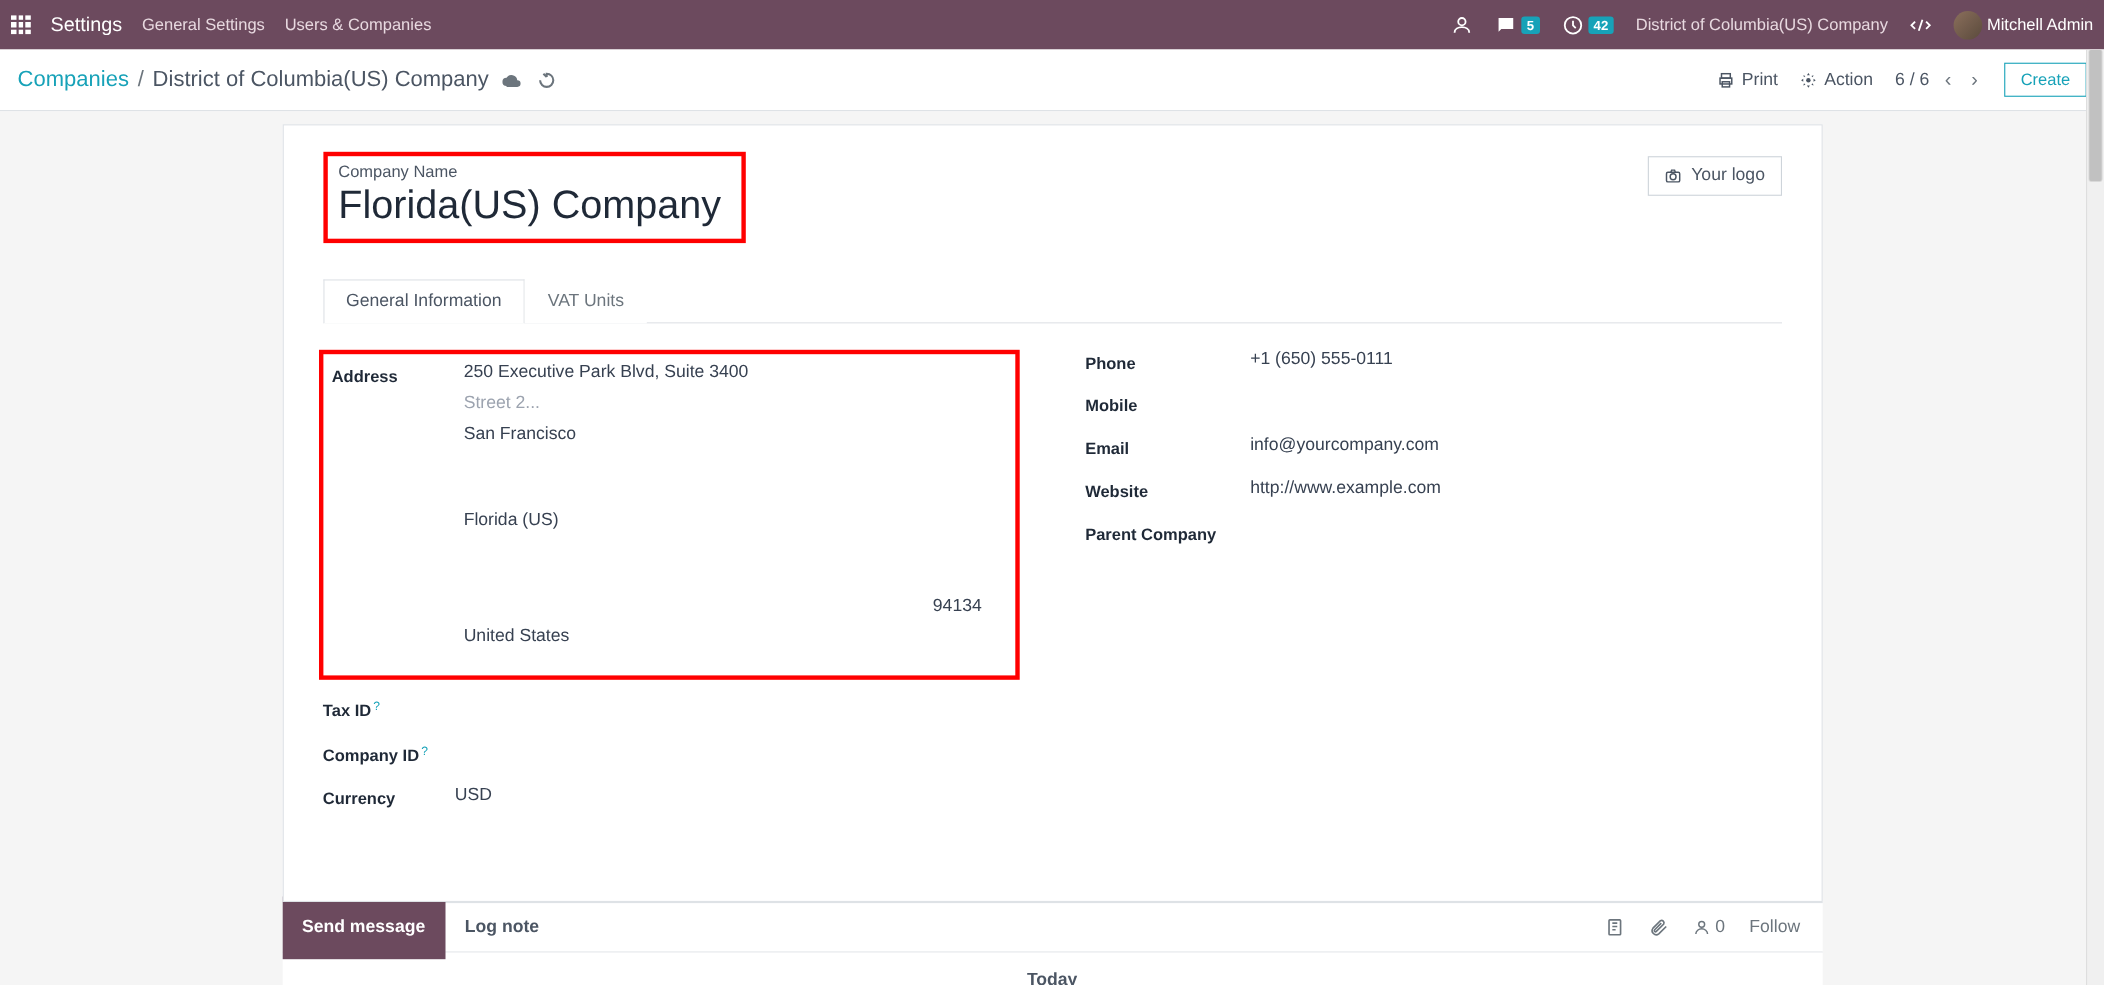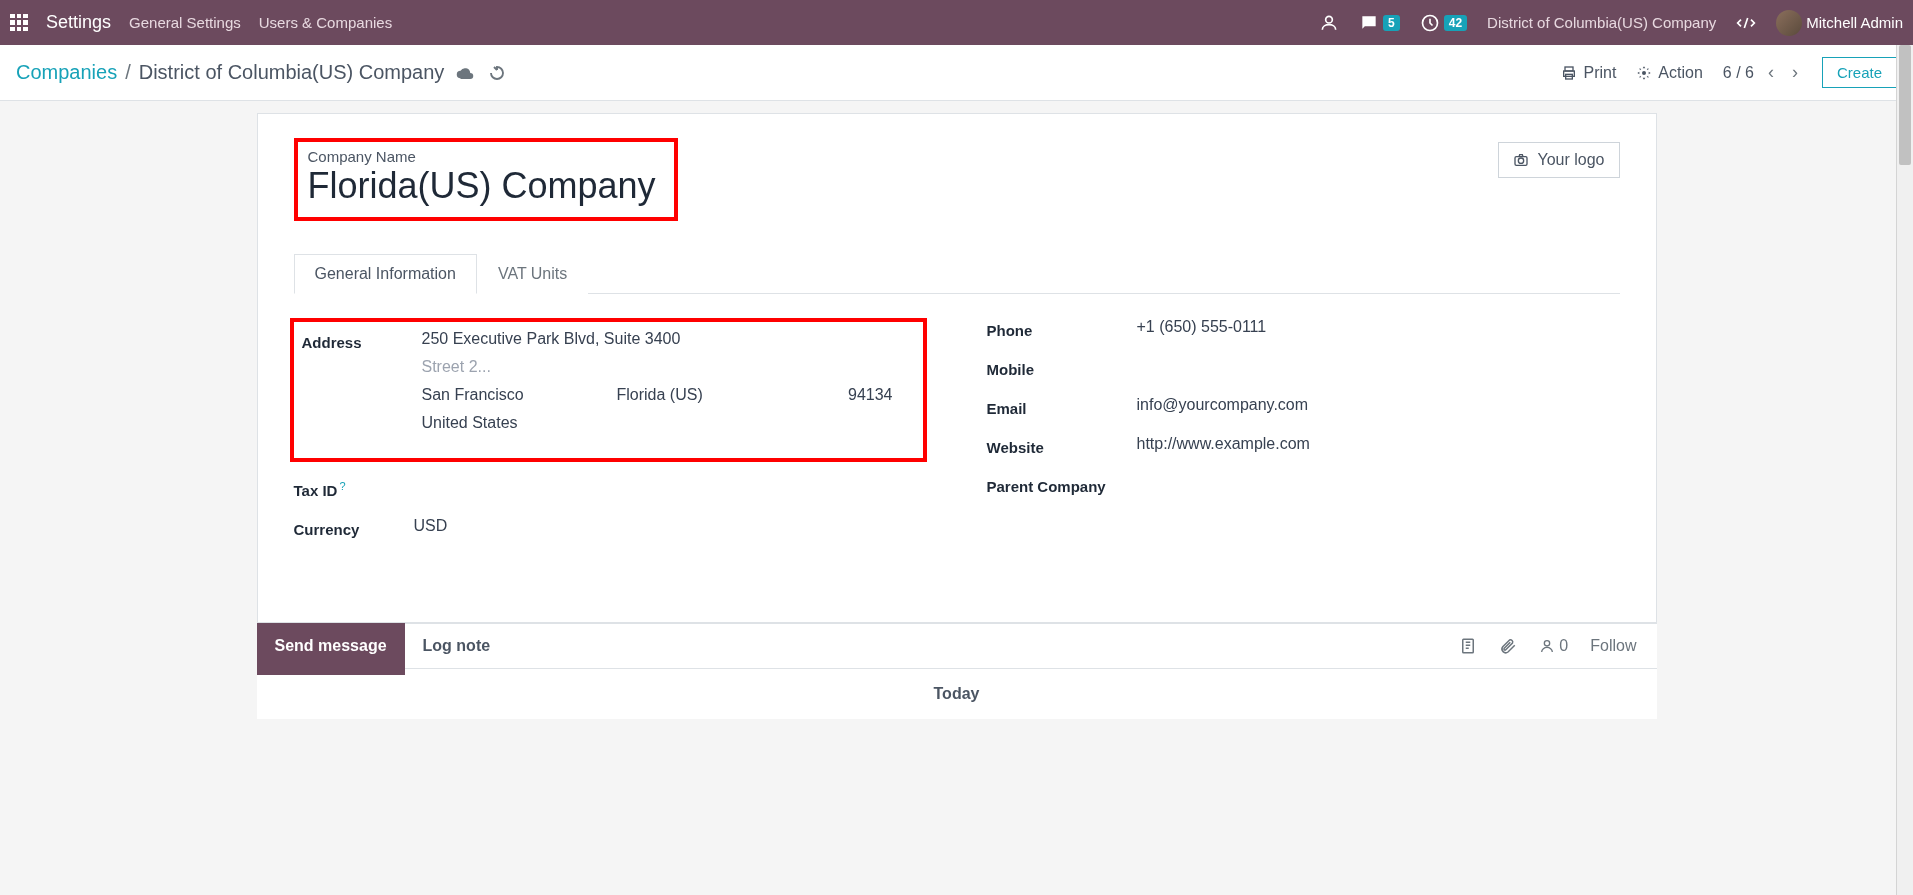--- a/index.html
+++ b/index.html
@@ -50,21 +50,21 @@
 .col { flex: 1; }
 .field-row { display: flex; align-items: flex-start; margin-bottom: 18px; }
 .field-label { width: 120px; font-size: 15px; color: #1f2937; font-weight: 600; padding-top: 4px; }
 .field-label .help { color: #17a2b8; vertical-align: super; font-size: 11px; margin-left: 2px; font-weight: 400; }
 .field-value { flex: 1; font-size: 16px; color: #374151; }
 
 .address-block { border: 4px solid red; padding: 8px 10px 8px 10px; margin-left: -4px; }
 .address-block .field-label { margin-left: -2px; }
 .addr-line { margin-bottom: 10px; }
 .addr-placeholder { color: #9ca3af; }
-.addr-grid { display: flex; gap: 60px; margin-bottom: 10px; }
+.addr-grid { display: flex; gap: 60px; margin-bottom: 10px; flex-direction: column; }
 .addr-grid > div { flex: 1; }
 .addr-grid > div:last-child { text-align: right; padding-right: 20px; flex: 0.6; }
 .chatter-bar { background: #fff; border-top: 1px solid #dee2e6; border-bottom: 1px solid #dee2e6; display: flex; align-items: center; padding: 0 20px 0 0; width: 1400px; max-width: 95%; margin: 0 auto; height: 46px; }
 .btn-send { background: #6c4a5e; color: #fff; border: none; padding: 0 18px; height: 57px; font-size: 16px; cursor: pointer; font-weight: 600; }
 .btn-lognote { background: none; border: none; color: #4b5563; font-size: 16px; padding: 0 18px; cursor: pointer; font-weight: bold; }
 .chatter-right { margin-left: auto; display: flex; align-items: center; gap: 22px; color: #6c757d; font-size: 16px; }
 .chatter-right span { cursor: pointer; display: flex; align-items: center; gap: 4px; }
 
 .today { text-align: center; font-weight: 600; color: #4b5563; padding: 16px 0; width: 1400px; max-width: 95%; margin: 0 auto; background: #fff; }
 
@@ -209,20 +209,24 @@
               <div>United States</div>
             </div>
           </div>
         </div>
 
         <div class="field-row" style="margin-top:14px;">
           <div class="field-label"><span>Tax ID</span><span class="help">?</span></div>
           <div class="field-value"></div>
         </div>
 
+        <div class="field-row">
+          <div class="field-label"><span>Company ID</span><span class="help">?</span></div>
+          <div class="field-value"></div>
+        </div>
 
         <div class="field-row">
           <div class="field-label">Currency</div>
           <div class="field-value">USD</div>
         </div>
       </div>
 
       <div class="col">
         <div class="field-row">
           <div class="field-label" style="width:150px">Phone</div>

